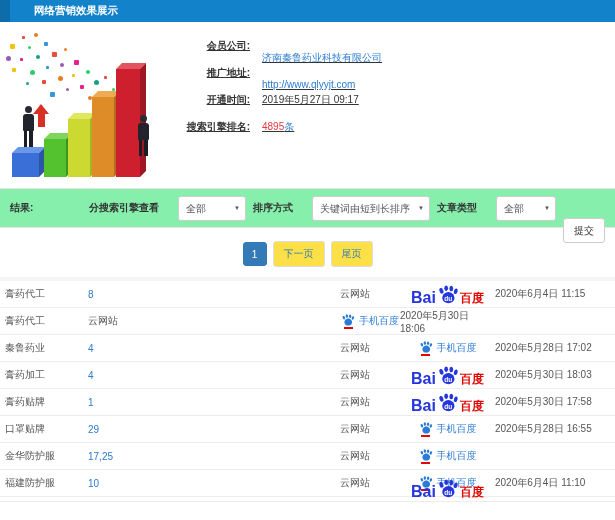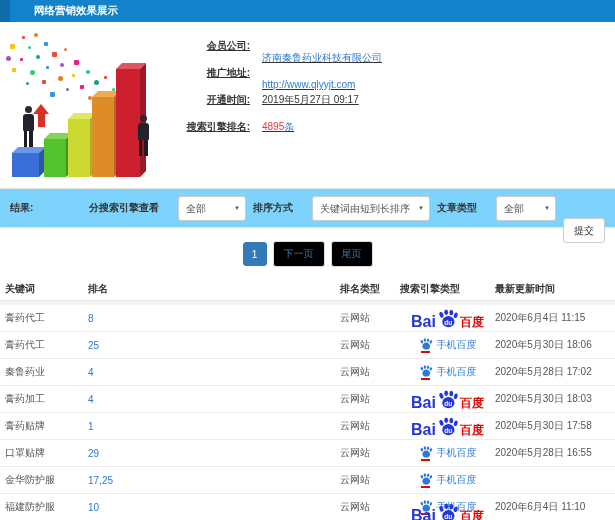--- a/index.html
+++ b/index.html
@@ -48,40 +48,40 @@
   
   .info-list{position:absolute;left:158px;top:10px;text-decoration:underline;}
   .info-row{display:flex;align-items:center;height:27px;}
   .info-label{width:92px;text-align:right;font-weight:bold;color:#333;}
   .info-value{margin-left:12px;}
   .link-blue{color:#2b7bd0;text-decoration:none;margin-top:24px;}
   .val-dark{color:#333;}
   .val-red{color:#e4393c;}
 
   
-  .filter-bar{height:40px;background:#7dd3fc;border-top:1px solid #e7e7e7;border-bottom:1px solid #e7e7e7;
+  .filter-bar{height:40px;background:#86efac;border-top:1px solid #e7e7e7;border-bottom:1px solid #e7e7e7;
               display:flex;align-items:center;padding:0 10px;box-sizing:border-box;}
   .result-label{font-weight:bold;color:#333;}
   .filter-controls{margin-left:auto;display:flex;align-items:center;gap:7px;}
   .filter-label{font-weight:bold;color:#333;white-space:nowrap;}
   .select-wrap{position:relative;display:inline-block;margin-left:12px;}
   .select-wrap::after{content:"▼";position:absolute;right:6px;top:50%;transform:translateY(-50%);
                       font-size:6px;color:#555;pointer-events:none;}
   .select-wrap select{appearance:none;-webkit-appearance:none;-moz-appearance:none;
                       height:25px;border:1px solid #ccc;border-radius:3px;background:#fff;
                       font-size:10px;color:#555;padding:0 16px 0 7px;
                       font-family:"Liberation Sans","DejaVu Sans",sans-serif;}
   .sel-engine select{width:68px;} .sel-sort select{width:118px;} .sel-article select{width:60px;}
   .submit-btn{height:25px;padding:0 10px;border:1px solid #ccc;border-radius:3px;background:#fff;
               font-size:10px;color:#333;font-family:"Liberation Sans","DejaVu Sans",sans-serif;cursor:pointer;margin-top:45px;}
 
   
   .pagination{display:flex;justify-content:center;align-items:center;gap:6px;margin:13px 0 10px;}
   .page-btn{display:inline-flex;align-items:center;justify-content:center;height:24px;
-            padding:0 10px;border:1px solid #ddd;border-radius:3px;background:#000000;
+            padding:0 10px;border:1px solid #ddd;border-radius:3px;background:#fde047;
             color:#337ab7;text-decoration:none;}
   .page-btn.active{background:#337ab7;border-color:#337ab7;color:#fff;width:24px;padding:0;box-sizing:border-box;}
 
   
   .rank-table{width:615px;}
   .trow,.thead{display:grid;grid-template-columns:83px 252px 60px 95px 1fr;align-items:center;
                padding-left:5px;box-sizing:border-box;}
   .thead{height:24px;font-weight:bold;color:#333;border-bottom:1px solid #e6e6e6;}
   .thead-strip{height:4px;background:#f4f4f4;}
   .trow{height:27px;border-bottom:1px solid #ededed;color:#555;}
@@ -216,27 +216,20 @@
     </div>
   </div>
 
   <div class="pagination">
     <a class="page-btn active" href="#">1</a>
     <a class="page-btn" href="#">下一页</a>
     <a class="page-btn" href="#">尾页</a>
   </div>
 
   <div class="rank-table">
-    <div class="thead">
-      <span>关键词</span>
-      <span>排名</span>
-      <span>排名类型</span>
-      <span>搜索引擎类型</span>
-      <span>最新更新时间</span>
-    </div>
     <div class="thead-strip"></div>
     <div id="table-body">
   <div class="trow">
     <div class="td td-kw">膏药代工</div>
     <div class="td td-rank">
       <a class="rank-link" href="#">8</a>
     </div>
     <div class="td td-type">云网站</div>
     <div class="td td-engine">
       <span class="baidu-logo">
@@ -251,23 +244,20 @@
         </svg>
         <b class="du-cn">百度</b>
       </span>
 
     </div>
     <div class="td td-date">2020年6月4日 11:15</div>
   </div>
 
   <div class="trow">
     <div class="td td-kw">膏药代工</div>
-    <div class="td td-rank">
-      <a class="rank-link" href="#">25</a>
-    </div>
     <div class="td td-type">云网站</div>
     <div class="td td-engine">
 
       <span class="mobile-baidu">
         <span class="paw-wrap">
           <svg width="14" height="12" viewBox="0 0 30 26" fill="#2b7bd6">
             <ellipse cx="6" cy="8" rx="2.6" ry="4" transform="rotate(-20 6 8)"></ellipse>
             <ellipse cx="12.5" cy="4.6" rx="2.6" ry="3.8"></ellipse>
             <ellipse cx="19.5" cy="4.8" rx="2.6" ry="3.8"></ellipse>
             <ellipse cx="25.6" cy="8.6" rx="2.5" ry="3.9" transform="rotate(20 25.6 8.6)"></ellipse>

